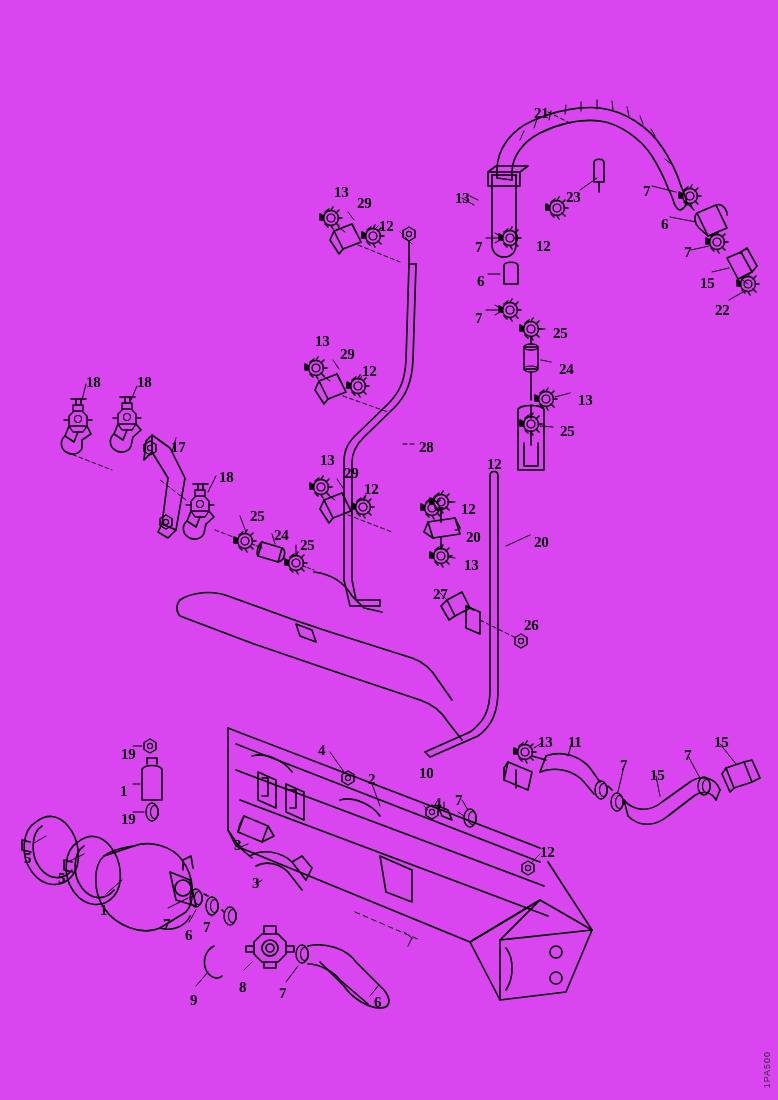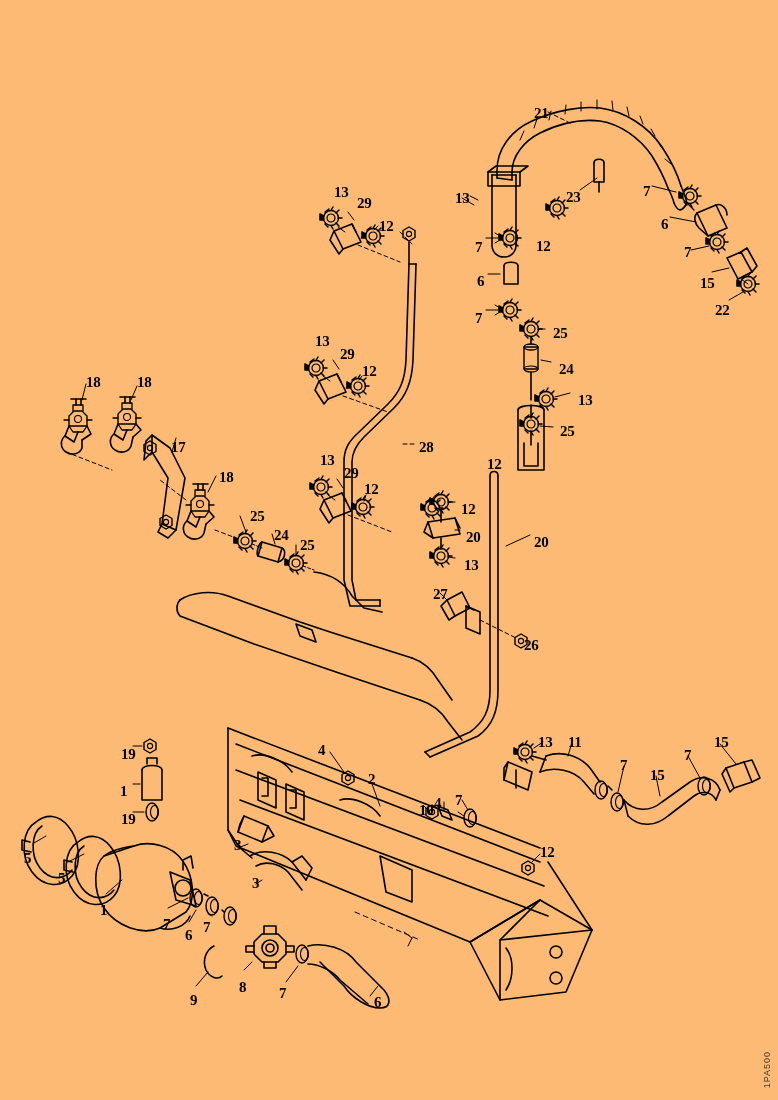--- a/index.html
+++ b/index.html
@@ -1,18 +1,18 @@
 <!DOCTYPE html>
 <html><head>
 <meta charset="utf-8">
 <title>Parts Diagram</title>
 <style>
   html,body{margin:0;padding:0;background:#ffffff;}
   body{width:778px;height:1100px;font-family:"Liberation Sans",sans-serif;}
-  #stage{position:relative;width:778px;height:1100px;background:#fdba74;overflow:hidden;}
+  #stage{position:relative;width:778px;height:1100px;background:#d946ef;overflow:hidden;}
   #art{position:absolute;left:0;top:0;width:778px;height:1100px;}
   .lbl{position:absolute;font-family:"Liberation Serif",serif;font-size:15px;font-weight:700;
        color:#000;line-height:1;white-space:nowrap;letter-spacing:-0.3px;}
   .wm{position:absolute;right:6px;bottom:12px;font-family:"Liberation Sans",sans-serif;
       font-size:9px;color:#1a1a1a;letter-spacing:1px;
       writing-mode:vertical-rl;transform:rotate(180deg);opacity:.85;}
 </style>
 </head>
 <body>
 
@@ -448,39 +448,39 @@
   <div class="lbl" style="left:250px;top:509px">25</div>
   <div class="lbl" style="left:274px;top:528px">24</div>
   <div class="lbl" style="left:300px;top:538px">25</div>
   <div class="lbl" style="left:419px;top:440px">28</div>
   <div class="lbl" style="left:487px;top:457px">12</div>
   <div class="lbl" style="left:461px;top:502px">12</div>
   <div class="lbl" style="left:466px;top:530px">20</div>
   <div class="lbl" style="left:464px;top:558px">13</div>
   <div class="lbl" style="left:534px;top:535px">20</div>
   <div class="lbl" style="left:433px;top:587px">27</div>
-  <div class="lbl" style="left:524px;top:638px">26</div>
+  <div class="lbl" style="left:524px;top:618px">26</div>
   <div class="lbl" style="left:121px;top:747px">19</div>
   <div class="lbl" style="left:120px;top:784px">1</div>
   <div class="lbl" style="left:121px;top:812px">19</div>
   <div class="lbl" style="left:24px;top:851px">5</div>
   <div class="lbl" style="left:58px;top:871px">5</div>
   <div class="lbl" style="left:100px;top:903px">1</div>
   <div class="lbl" style="left:163px;top:917px">7</div>
   <div class="lbl" style="left:185px;top:928px">6</div>
   <div class="lbl" style="left:203px;top:920px">7</div>
   <div class="lbl" style="left:190px;top:993px">9</div>
   <div class="lbl" style="left:239px;top:980px">8</div>
   <div class="lbl" style="left:279px;top:986px">7</div>
   <div class="lbl" style="left:374px;top:995px">6</div>
   <div class="lbl" style="left:318px;top:743px">4</div>
   <div class="lbl" style="left:368px;top:772px">2</div>
   <div class="lbl" style="left:234px;top:838px">3</div>
   <div class="lbl" style="left:252px;top:876px">3</div>
-  <div class="lbl" style="left:419px;top:803px">10</div>
+  <div class="lbl" style="left:419px;top:766px">10</div>
   <div class="lbl" style="left:434px;top:796px">4</div>
   <div class="lbl" style="left:455px;top:793px">7</div>
   <div class="lbl" style="left:538px;top:735px">13</div>
   <div class="lbl" style="left:568px;top:735px">11</div>
   <div class="lbl" style="left:620px;top:758px">7</div>
   <div class="lbl" style="left:650px;top:768px">15</div>
   <div class="lbl" style="left:684px;top:748px">7</div>
   <div class="lbl" style="left:714px;top:735px">15</div>
   <div class="lbl" style="left:540px;top:845px">12</div>
 

